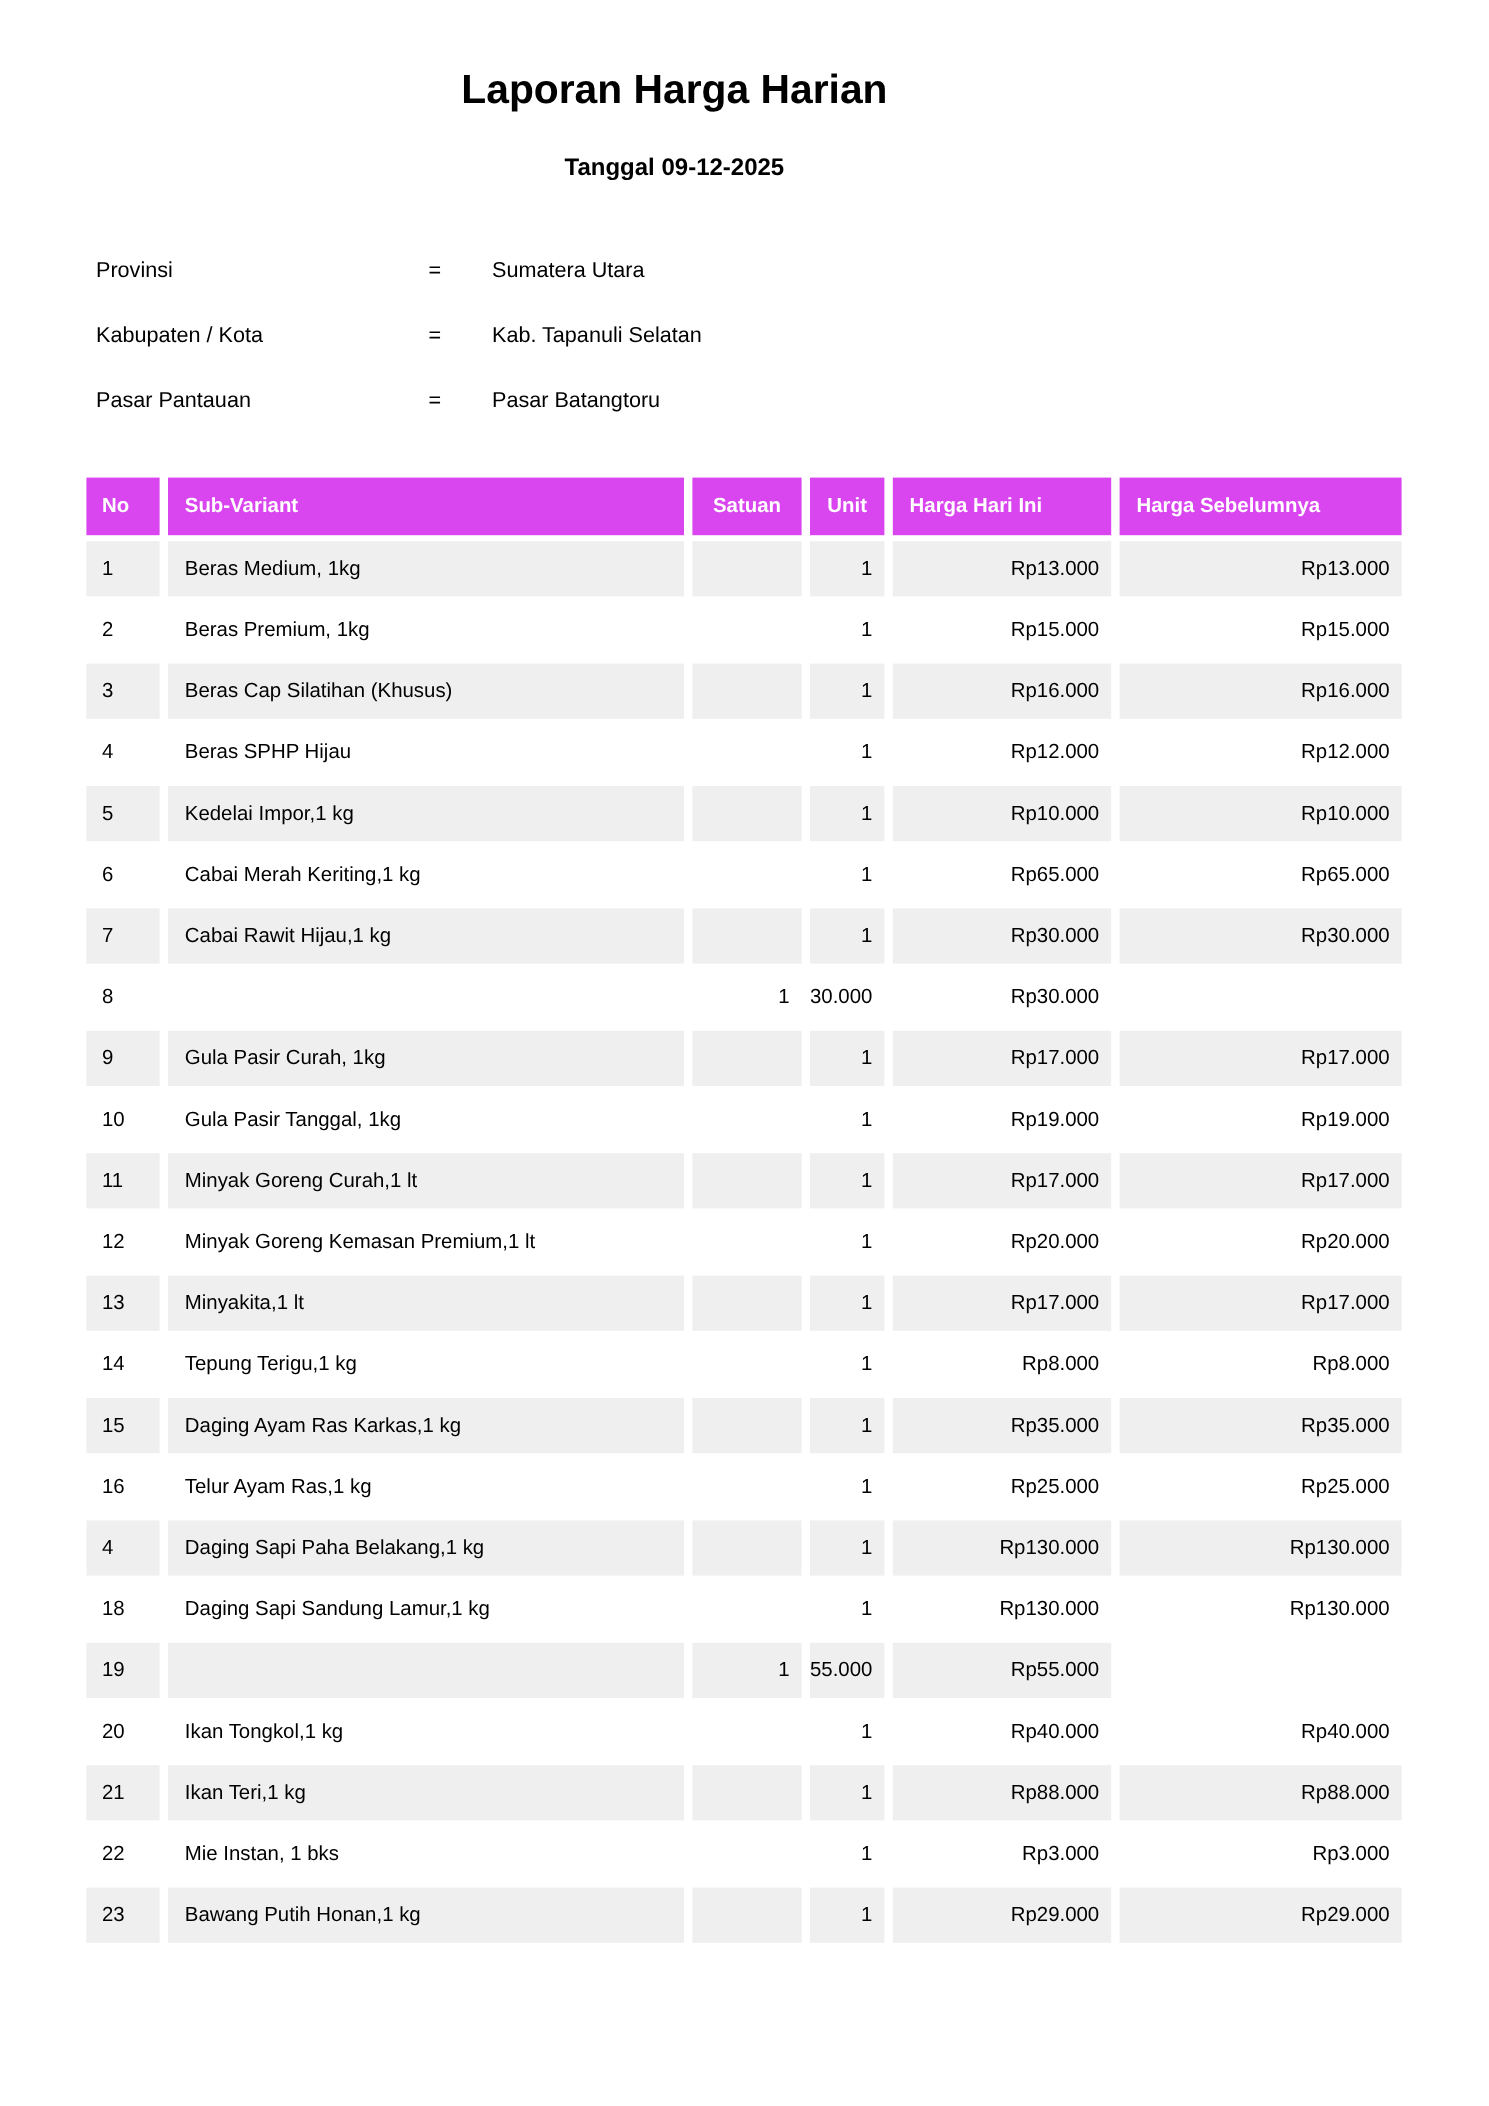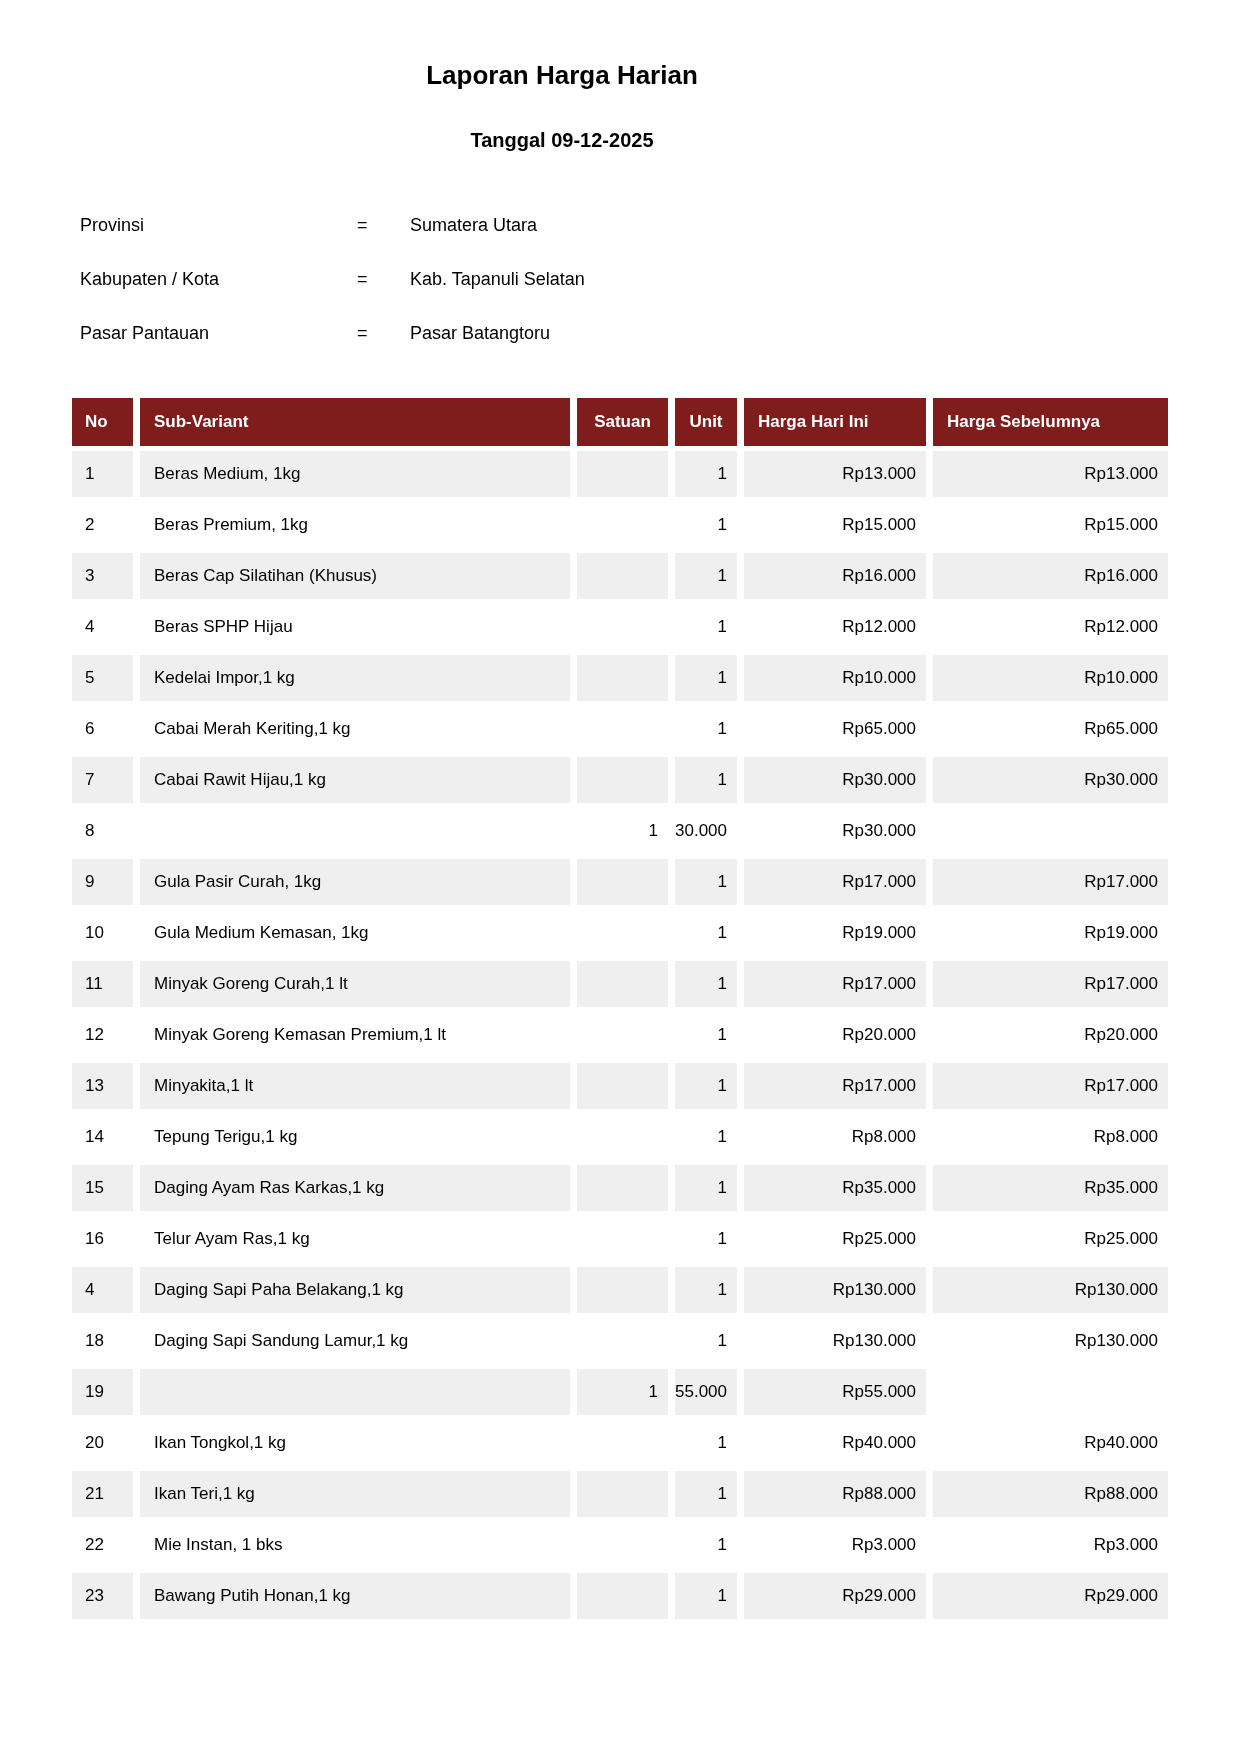--- a/index.html
+++ b/index.html
@@ -12,21 +12,21 @@
     font-family: "Liberation Sans", sans-serif;
     color: #000000;
     position: relative;
   }
 
   
   .doc-header { width: 1124px; text-align: center; }
   .report-title {
     margin: 0;
     padding-top: 55px;
-    font-size: 26px;
+    font-size: 34px;
     line-height: 40px;
     font-weight: bold;
     letter-spacing: 0px;
   }
   .report-date {
     margin-top: 34px;
     font-size: 20px;
     font-weight: bold;
   }
 
@@ -55,21 +55,21 @@
     align-items: center;
     height: 46px;
     font-size: 17px;
     background: #ffffff;
     overflow: hidden;
     white-space: nowrap;
   }
   
   .t-head .cell {
     height: 48px;
-    background: #7f1d1d;
+    background: #d946ef;
     color: #ffffff;
     font-weight: bold;
   }
   .t-head .c-sat,
   .t-head .c-unit { justify-content: center; padding: 0; }
   .t-head .c-h1,
   .t-head .c-h2 { justify-content: flex-start; padding-left: 14px; }
 
   
   .t-body .t-row:nth-child(odd) .cell { background: #EFEFEF; }
@@ -197,21 +197,21 @@
     <div class="cell c-no">9</div>
     <div class="cell c-sub">Gula Pasir Curah, 1kg</div>
     <div class="cell c-sat"></div>
     <div class="cell c-unit">1</div>
     <div class="cell c-h1">Rp17.000</div>
     <div class="cell c-h2">Rp17.000</div>
   </div>
 
   <div class="t-row">
     <div class="cell c-no">10</div>
-    <div class="cell c-sub">Gula Medium Kemasan, 1kg</div>
+    <div class="cell c-sub">Gula Pasir Tanggal, 1kg</div>
     <div class="cell c-sat"></div>
     <div class="cell c-unit">1</div>
     <div class="cell c-h1">Rp19.000</div>
     <div class="cell c-h2">Rp19.000</div>
   </div>
 
   <div class="t-row">
     <div class="cell c-no">11</div>
     <div class="cell c-sub">Minyak Goreng Curah,1 lt</div>
     <div class="cell c-sat"></div>

